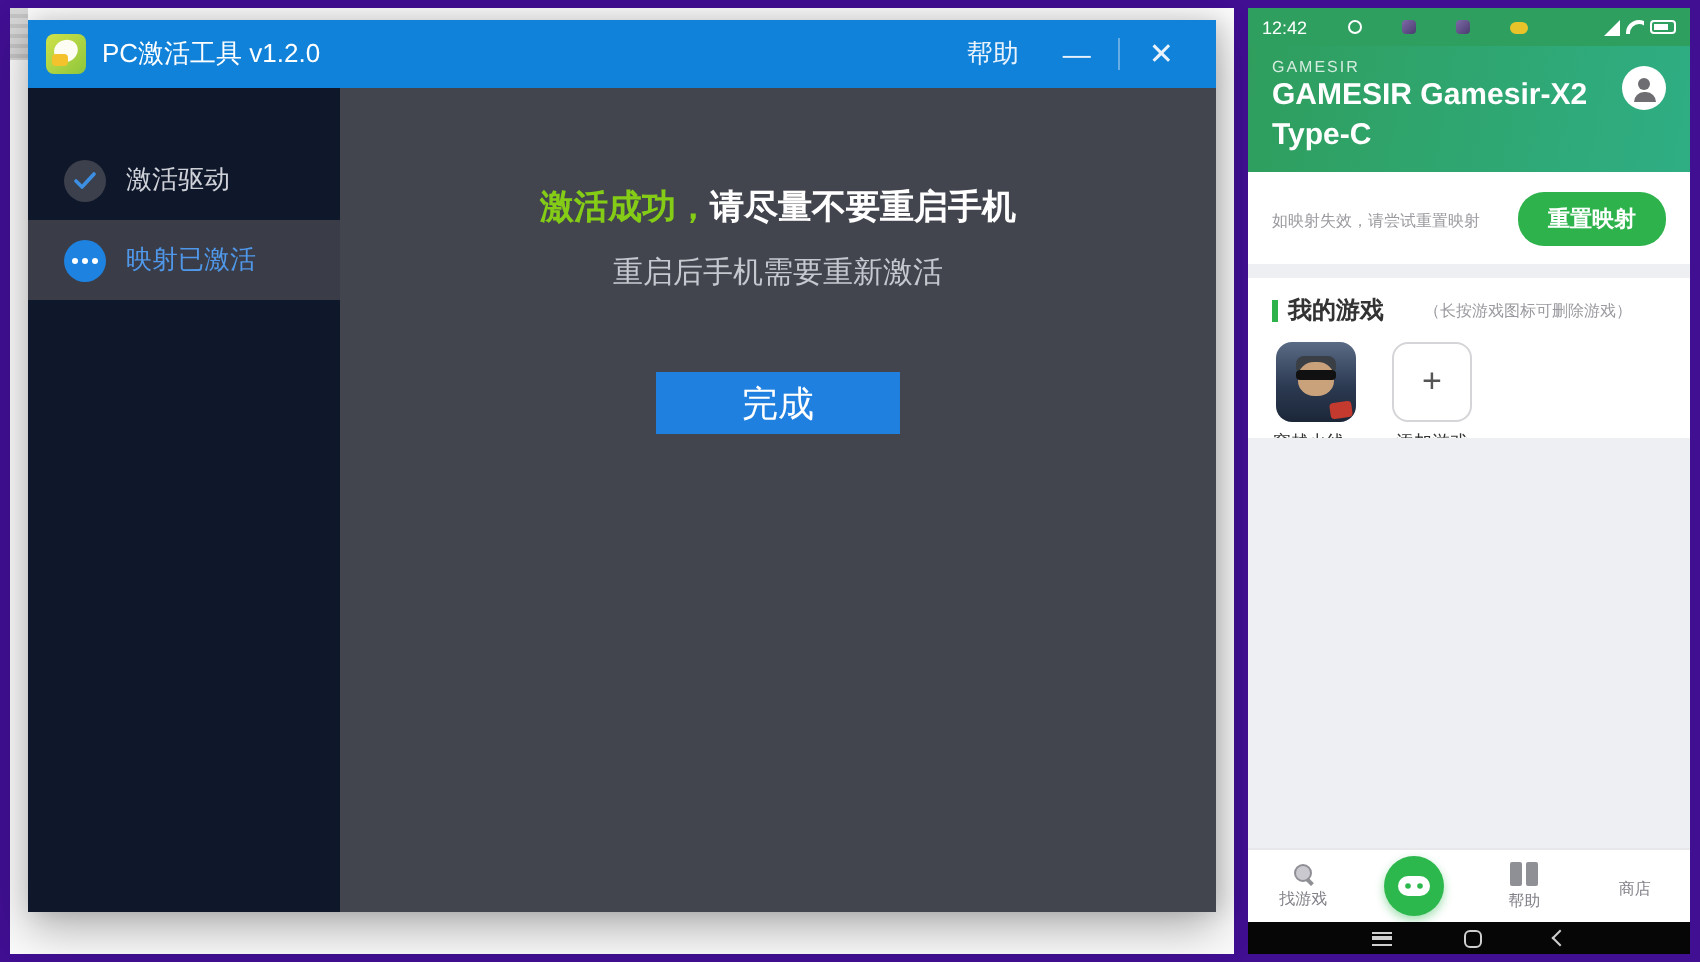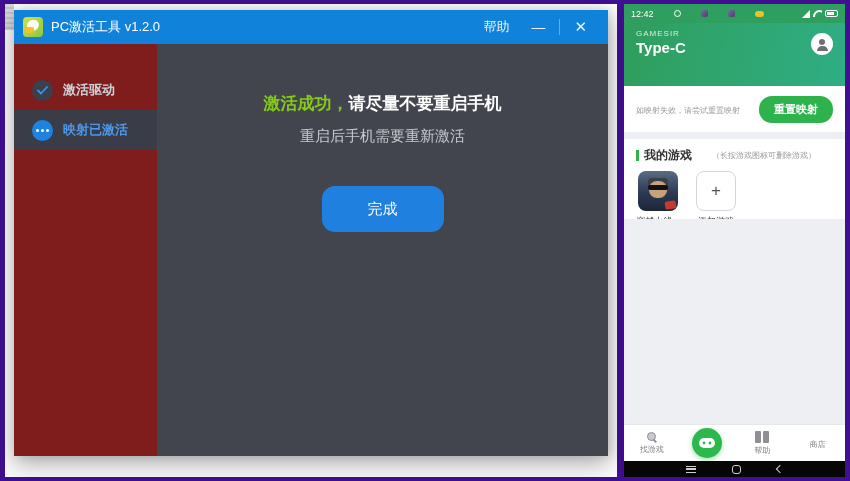--- a/index.html
+++ b/index.html
@@ -20,38 +20,38 @@
   .app-icon::after { content:""; position:absolute; left:3px; top:10px; width:8px; height:6px;
     background:#f4c22c; border-radius:2px; }
   .win-title { color:#fff; font-size:13px; }
   .titlebar-right { margin-left:auto; display:flex; align-items:center; color:#eaf3fc; }
   .help-btn { font-size:13px; padding:0 10px; cursor:default; }
   .min-btn { font-size:14px; padding:0 12px; }
   .tb-divider { width:1px; height:16px; background:rgba(255,255,255,.35); margin:0 2px; }
   .close-btn { font-size:15px; padding:0 12px; }
 
   .winbody { display:flex; height:412px; }
-  .sidebar { width:143px; background:#7f1d1d; padding-top:26px;font-weight:bold; }
+  .sidebar { width:156px; background:#0f172a; padding-top:26px; }
   .step { display:flex; align-items:center; height:40px; padding-left:18px; }
   .step.active { background:#3a3c47; }
   .step-icon { width:21px; height:21px; border-radius:50%; display:flex; align-items:center;
     justify-content:center; margin-right:10px; flex:0 0 auto; }
   .step-icon.done { background:#3c404c; }
   .step-icon.current { background:#1e82e0; }
   .dots { display:flex; gap:2px; }
   .dots i { width:3px; height:3px; border-radius:50%; background:#fff; }
   .step-label { font-size:13px; color:#cfd1d8; }
   .step.active .step-label { color:#4f97e8; }
 
   .main { flex:1; background:#43454e; display:flex; flex-direction:column; align-items:center; }
   .headline { margin-top:48px; font-size:17px; font-weight:bold; color:#fff; }
   .headline .green { color:#84cc16; }
   .subline { margin-top:12px; font-size:15px; color:#c6c8cf; }
-  .done-btn { margin-top:40px; width:122px; height:46px; background:#1f80e0; color:#fff;
-    border:none; font-size:15px; border-radius:13px; font-family:inherit; }
+  .done-btn { margin-top:40px; width:122px; height:31px; background:#1f80e0; color:#fff;
+    border:none; font-size:18px; border-radius:0; font-family:inherit; }
 
   
   .phone { position:absolute; left:624px; top:4px; width:221px; height:473px;
     display:flex; flex-direction:column; background:#edeff3; }
   .statusbar { height:19px; background:#2f9f5f; color:#fff; display:flex; align-items:center;
     padding:0 7px; font-size:9px; }
   .sb-left { display:flex; align-items:center; gap:20px; }
   .sb-right { margin-left:auto; display:flex; align-items:center; gap:3px; }
   .alarm-ic { width:7px; height:7px; border:1px solid #fff; border-radius:50%; }
   .notif-ic { width:7px; height:7px; border-radius:2px; background:linear-gradient(135deg,#7e6aa8,#4a3b6e); }
@@ -191,20 +191,21 @@
       </div>
       <div class="sb-right">
         <span class="sig-ic"></span>
         <span class="wifi-ic"></span>
         <span class="batt-ic"></span>
       </div>
     </div>
 
     <div class="ph-header">
       <div class="brand">GAMESIR</div>
+      <div class="device">GAMESIR Gamesir-X2</div>
       <div class="device">Type-C</div>
       <div class="avatar">
         <span class="head"></span>
           <span class="body"></span>
       </div>
     </div>
 
     <div class="map-card">
       <div>
         <div class="map-hint">如映射失效，请尝试重置映射</div>

